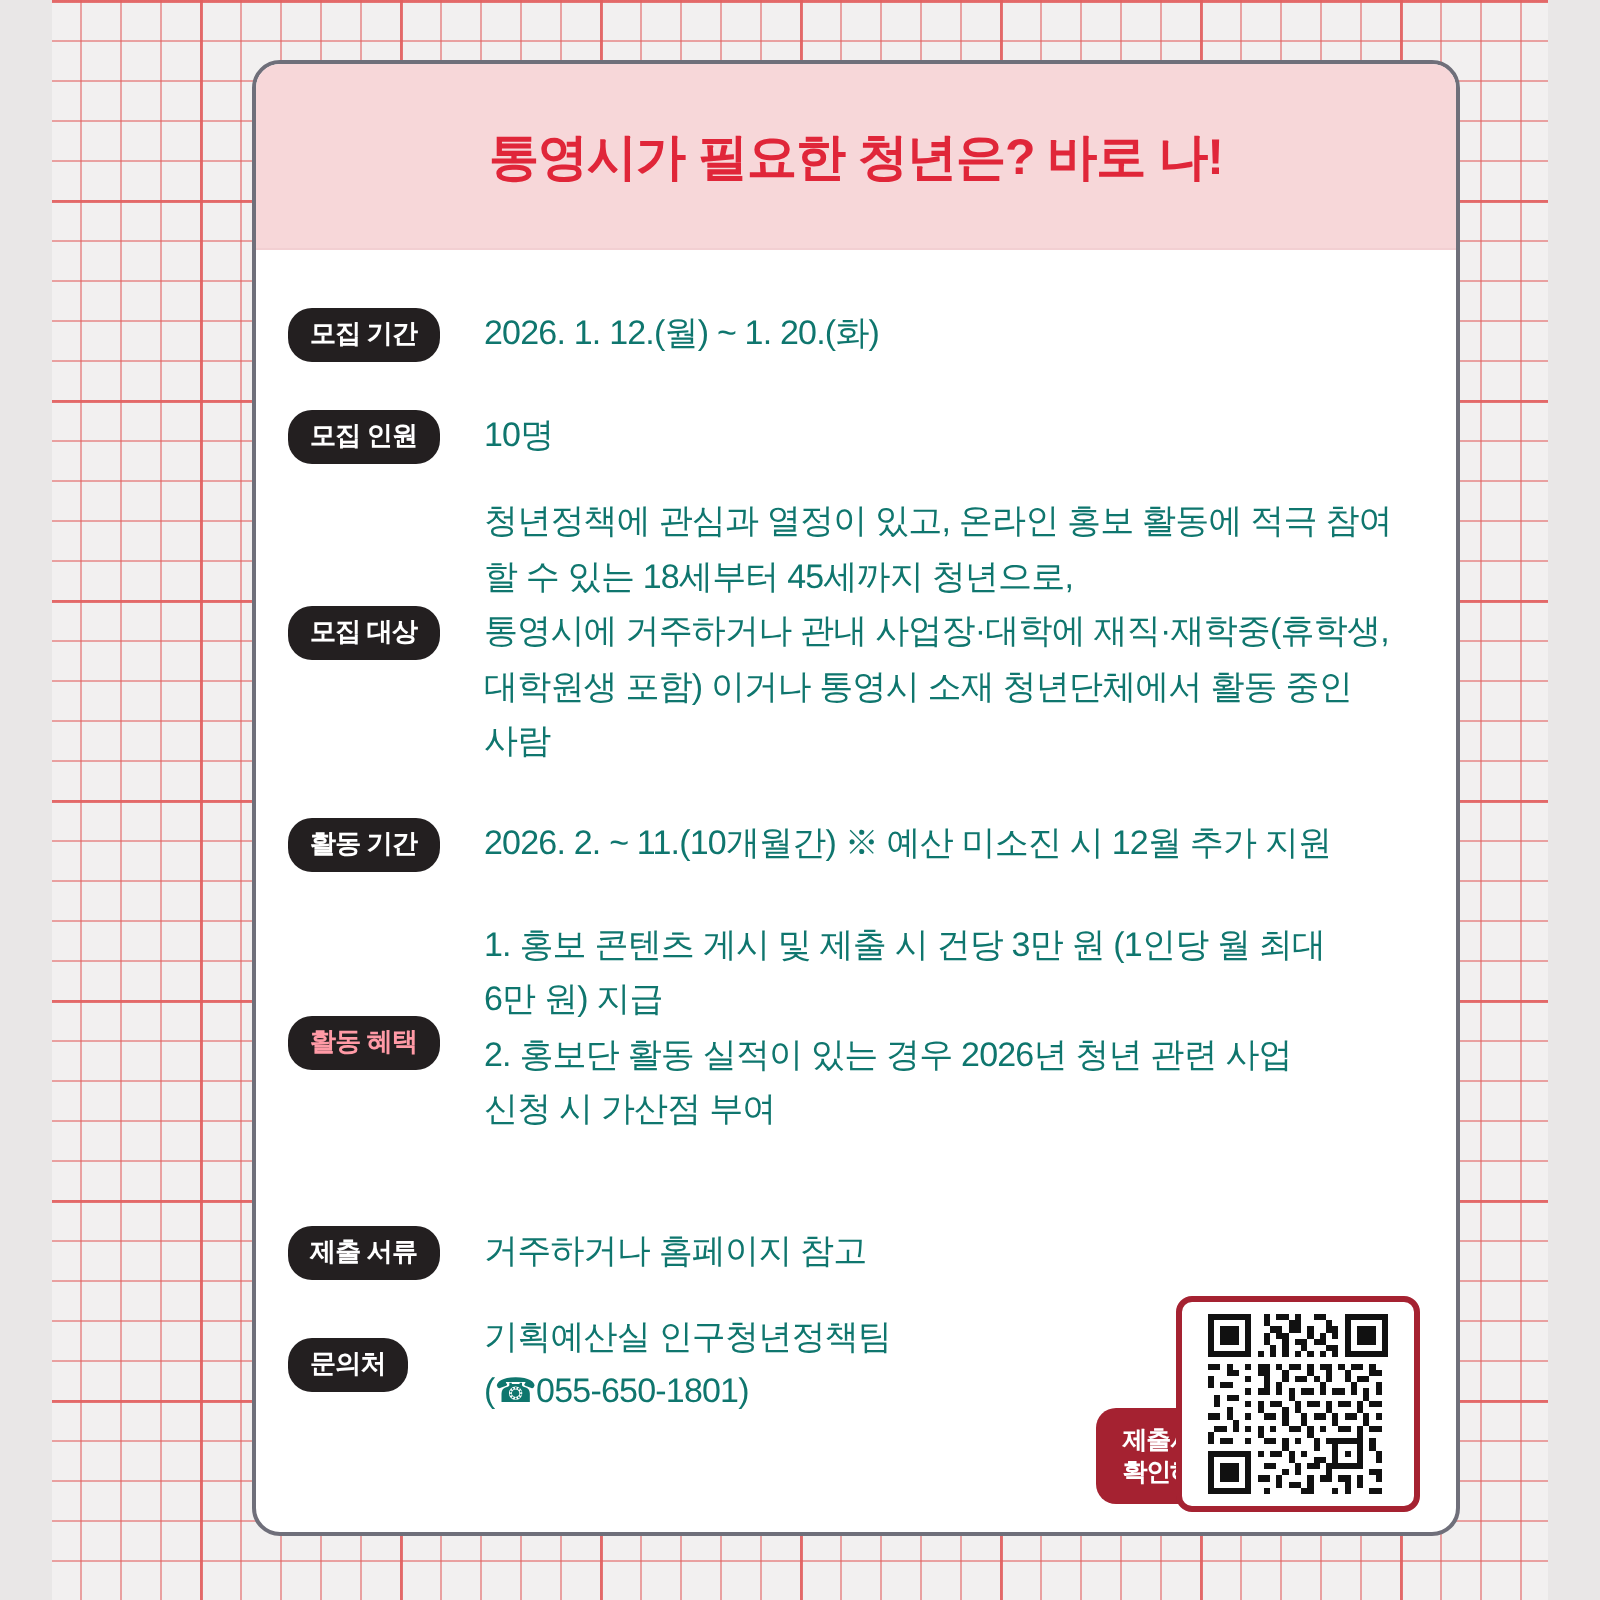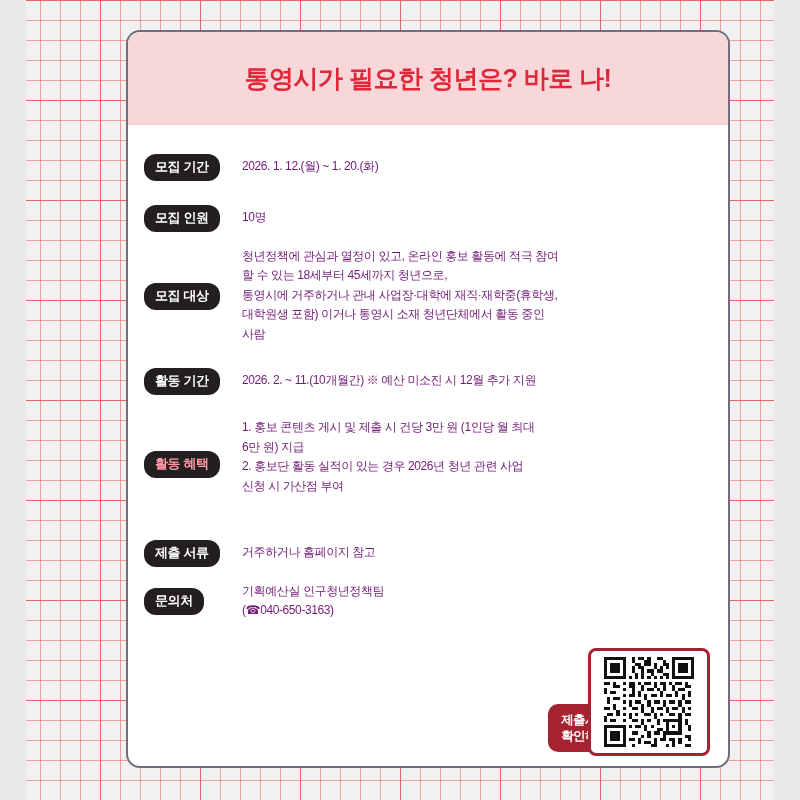--- a/index.html
+++ b/index.html
@@ -93,22 +93,22 @@
     white-space: nowrap;
     letter-spacing: -0.4px;
   }
   .pill.pink {
     background: #231f20;
     color: #ff9aa6;
     margin-top: 14px;
   }
   .val-col {
     flex: 1 1 auto;
-    font-size: 12px;
-    color: #701a75;
+    font-size: 17px;
+    color: #0f766e;
     line-height: 1.62;
     letter-spacing: -0.4px;
     padding-left: 4px;
     white-space: pre-line;
   }
 
   .spacer-sm { height: 12px; }
   .spacer-md { height: 20px; }
   .spacer-lg { height: 28px; }
 
@@ -228,21 +228,21 @@
       <div class="val-col">거주하거나 홈페이지 참고</div>
     </div>
 
     <div class="spacer-sm"></div>
 
     <div class="row">
       <div class="pill-col">
         <span class="pill">문의처</span>
       </div>
       <div class="val-col">기획예산실 인구청년정책팀
-(☎040-650-3163)</div>
+(☎055-650-1801)</div>
     </div>
 
   </div>
 
   <div class="qr-badge">제출서류
 확인하기</div>
 
   <div class="qr-box">
     <svg class="qr-code" viewBox="0 0 29 29" shape-rendering="crispEdges">
       <rect width="29" height="29" fill="#ffffff"></rect>

